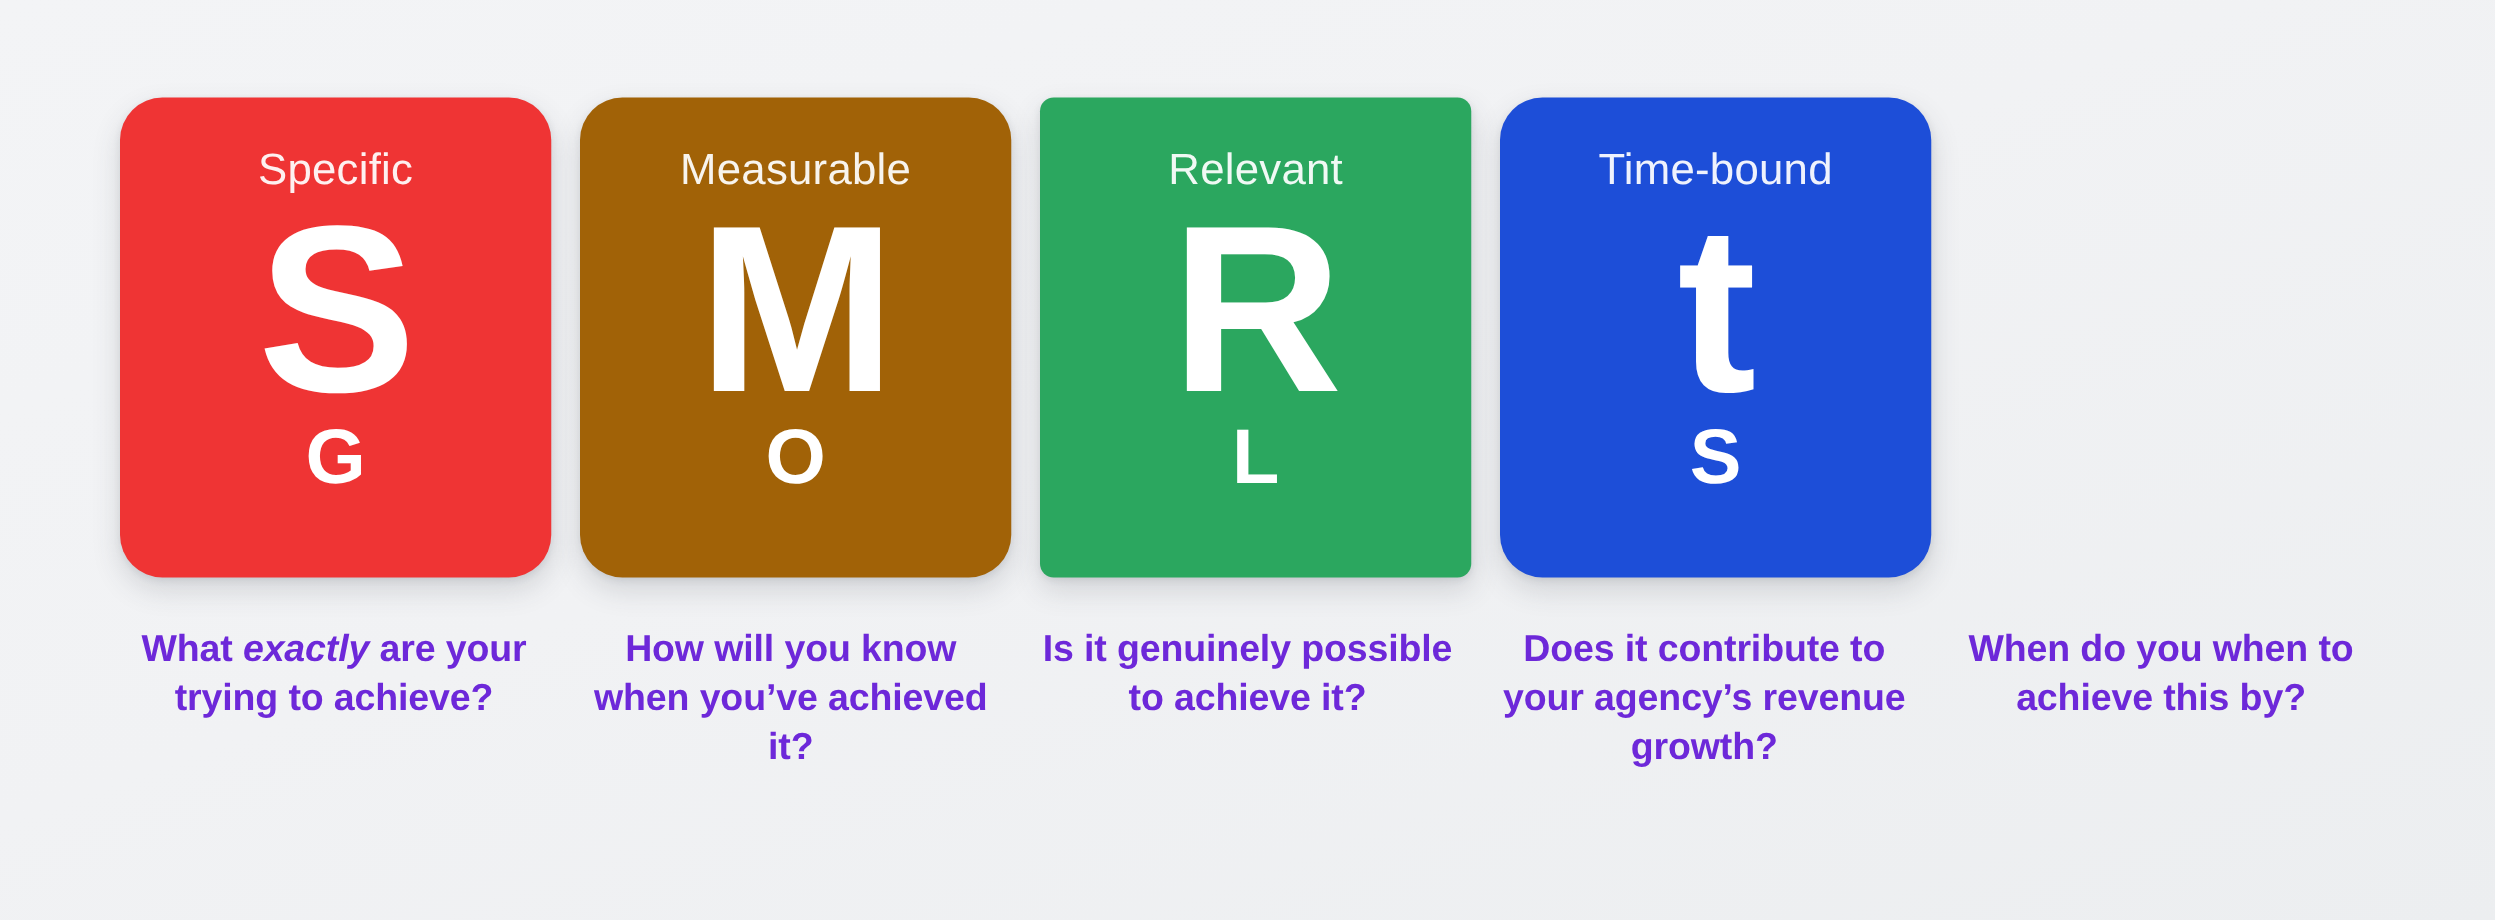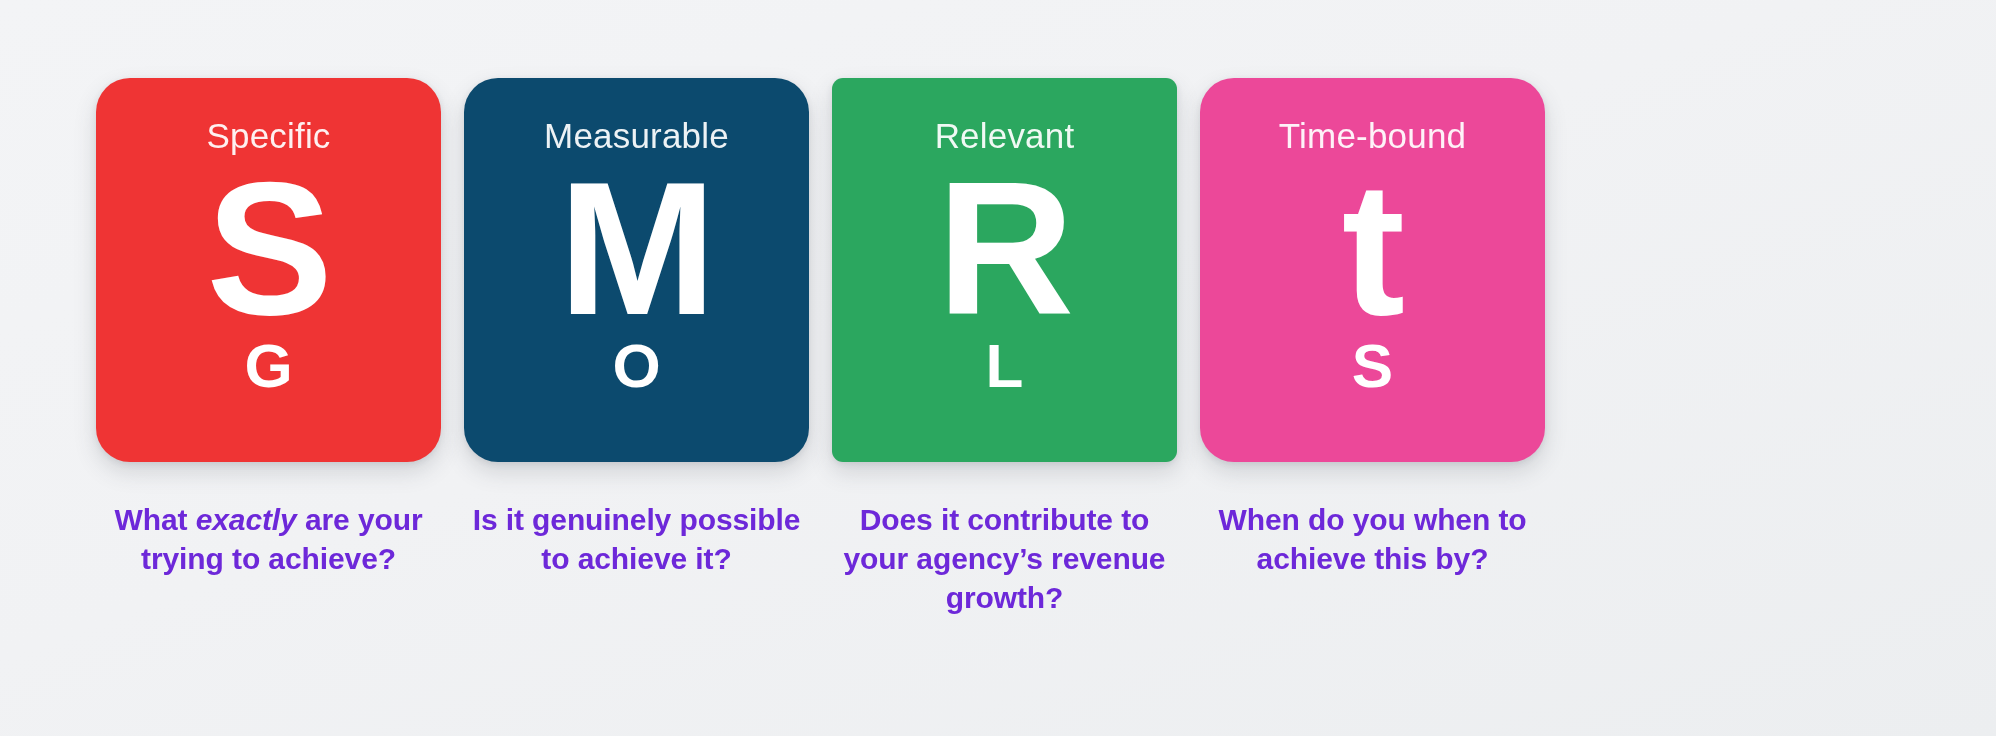--- a/index.html
+++ b/index.html
@@ -111,47 +111,48 @@
 <div id="smart-board">
 
   <div class="cards-row">
 
     <div class="smart-card" style="background:#EF3434;">
       <div class="card-word">Specific</div>
       <div class="card-bigletter">S</div>
       <div class="card-subletter">G</div>
     </div>
 
-    <div class="smart-card" style="background:#0c4a6e;">
+    <div class="smart-card" style="background:#a16207;">
       <div class="card-word">Measurable</div>
       <div class="card-bigletter">M</div>
       <div class="card-subletter">O</div>
     </div>
 
 
     <div class="smart-card" style="background:#2BA75F;border-radius:11px;">
       <div class="card-word">Relevant</div>
       <div class="card-bigletter">R</div>
       <div class="card-subletter">L</div>
     </div>
 
-    <div class="smart-card" style="background:#ec4899;">
+    <div class="smart-card" style="background:#1d4ed8;">
       <div class="card-word">Time-bound</div>
       <div class="card-bigletter">t</div>
       <div class="card-subletter">S</div>
     </div>
 
   </div>
 
   <div class="captions-row">
 
     <div class="caption">
       <span>What </span><em>exactly</em><span> are your trying to achieve?</span>
     </div>
 
+    <div class="caption">How will you know when you’ve achieved it?</div>
 
     <div class="caption">Is it genuinely possible to achieve it?</div>
 
     <div class="caption">Does it contribute to your agency’s revenue growth?</div>
 
     <div class="caption">When do you when to achieve this by?</div>
 
   </div>
 
 </div>

